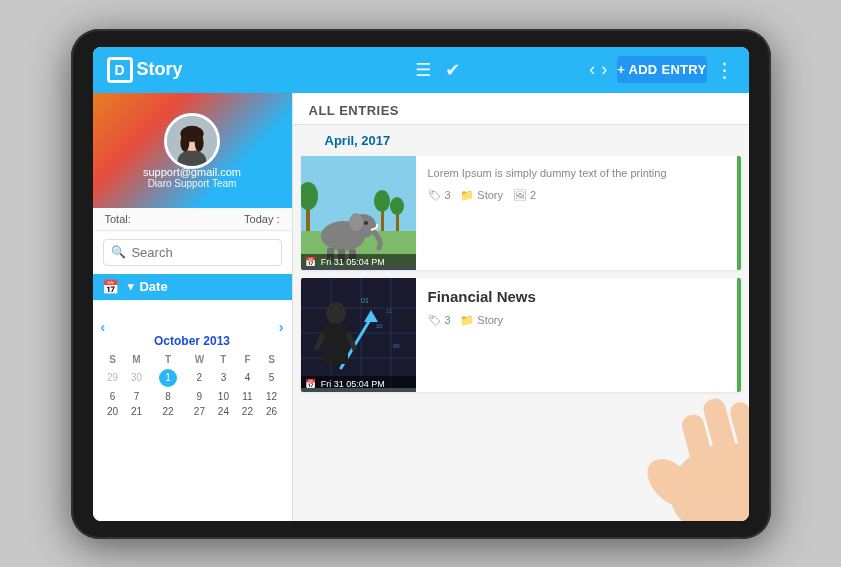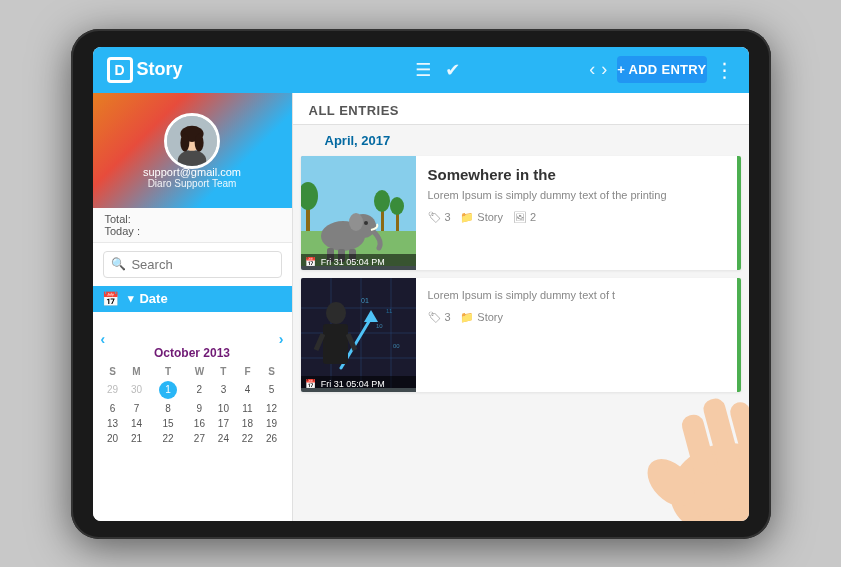--- a/index.html
+++ b/index.html
@@ -178,21 +178,20 @@
     }
 
     .sidebar-totals {
       display: flex;
       justify-content: space-between;
       padding: 5px 12px;
       font-size: 11px;
       color: #555;
       background: #fafafa;
       border-bottom: 1px solid #e8e8e8;
-      flex-direction: column;
     }
 
     .sidebar-search {
       display: flex;
       align-items: center;
       margin: 8px 10px;
       border: 1px solid #ddd;
       border-radius: 4px;
       padding: 5px 8px;
       background: #fff;
@@ -251,21 +250,21 @@
     }
 
     .cal-nav {
       color: #29b6f6;
       cursor: pointer;
       font-size: 14px;
       font-weight: 700;
     }
 
     .cal-month {
-      color: #701a75;
+      color: #1d4ed8;
       font-size: 12px;
       font-weight: 600;
       margin-top: 28px;
     }
 
     .cal-grid {
       width: 100%;
       border-collapse: collapse;
       text-align: center;
     }
@@ -529,29 +528,20 @@
                 <tr>
                   <td>6</td>
                   <td>7</td>
                   <td>8</td>
                   <td>9</td>
                   <td>10</td>
                   <td>11</td>
                   <td>12</td>
                 </tr>
                 <tr>
-                  <td>13</td>
-                  <td>14</td>
-                  <td>15</td>
-                  <td>16</td>
-                  <td>17</td>
-                  <td>18</td>
-                  <td>19</td>
-                </tr>
-                <tr>
                   <td>20</td>
                   <td>21</td>
                   <td>22</td>
                   <td>27</td>
                   <td>24</td>
                   <td>22</td>
                   <td>26</td>
                 </tr>
               </tbody>
           </table>
@@ -594,21 +584,20 @@
               <rect x="48" y="93" width="7" height="13" rx="2" fill="#707070"></rect>
 
               <path d="M70,74 Q78,72 76,68" stroke="#fffde7" stroke-width="2" fill="none"></path>
             </svg>
             <div class="entry-thumb-label">
               <span class="cal-icon-small">📅</span>
               <span>Fri 31  05:04 PM</span>
             </div>
           </div>
           <div class="entry-body">
-            <div class="entry-title">Somewhere in the</div>
             <div class="entry-excerpt">Lorem Ipsum is simply dummy text of the printing</div>
             <div class="entry-meta">
               <div class="meta-item">
                 <span>🏷</span>
                 <span>3</span>
               </div>
               <div class="meta-item">
                 <span>📁</span>
                 <span>Story</span>
               </div>
@@ -646,21 +635,21 @@
               <text x="75" y="50" fill="#4fc3f7" font-size="6" opacity="0.6">10</text>
               <text x="85" y="35" fill="#29b6f6" font-size="6" opacity="0.5">11</text>
               <text x="92" y="70" fill="#4fc3f7" font-size="6" opacity="0.6">00</text>
             </svg>
             <div class="entry-thumb-label">
               <span class="cal-icon-small">📅</span>
               <span>Fri 31  05:04 PM</span>
             </div>
           </div>
           <div class="entry-body">
-            <div class="entry-excerpt">Lorem Ipsum is simply dummy text of t</div>
+            <div class="entry-title">Financial News</div>
             <div class="entry-meta">
               <div class="meta-item">
                 <span>🏷</span>
                 <span>3</span>
               </div>
               <div class="meta-item">
                 <span>📁</span>
                 <span>Story</span>
               </div>
             </div>

